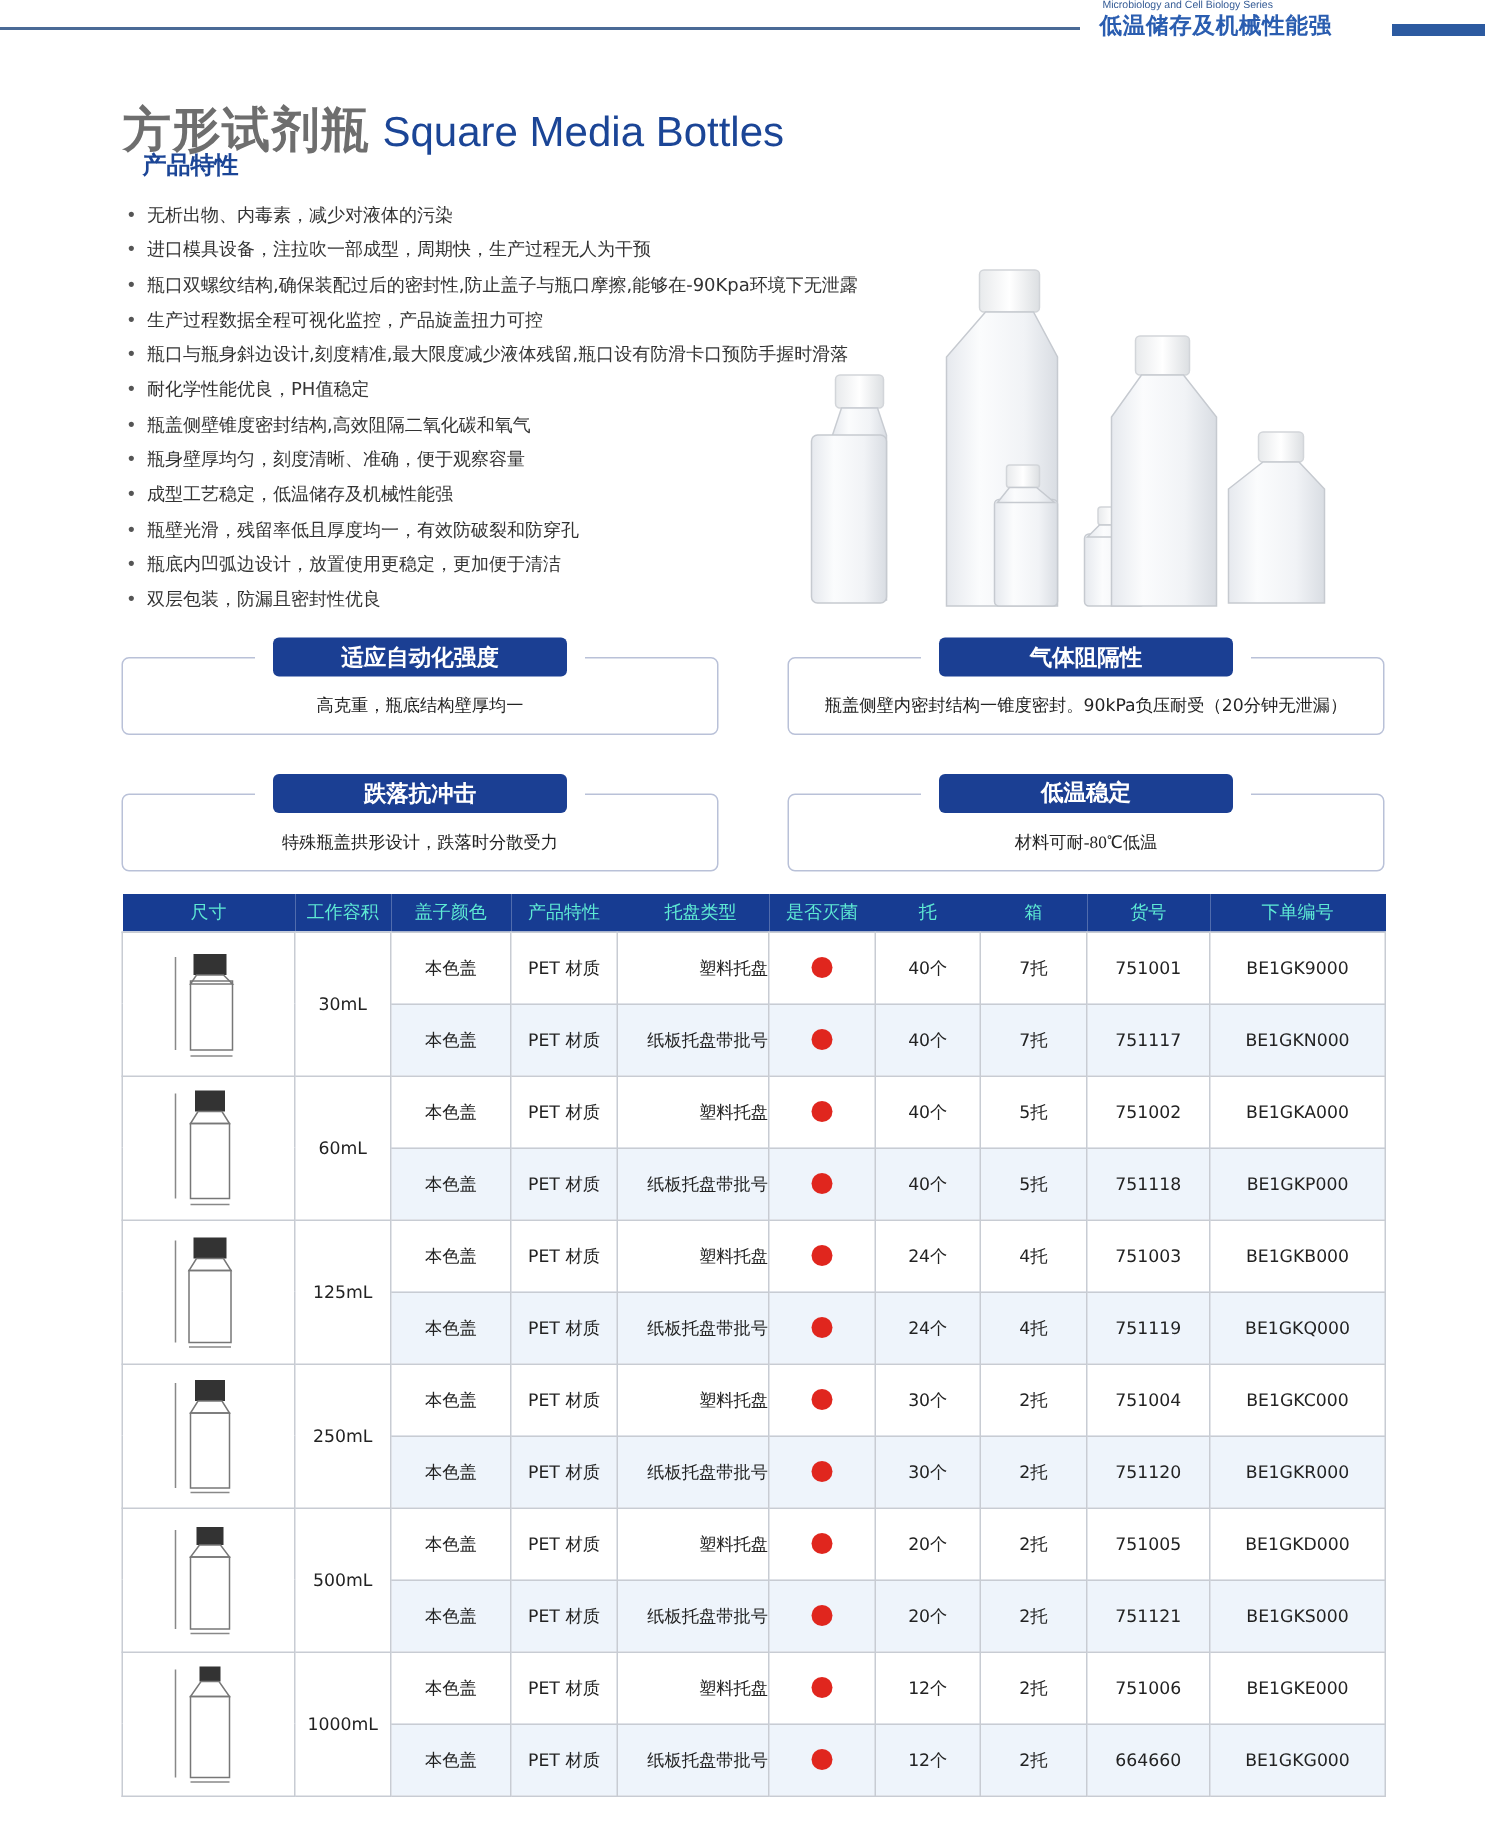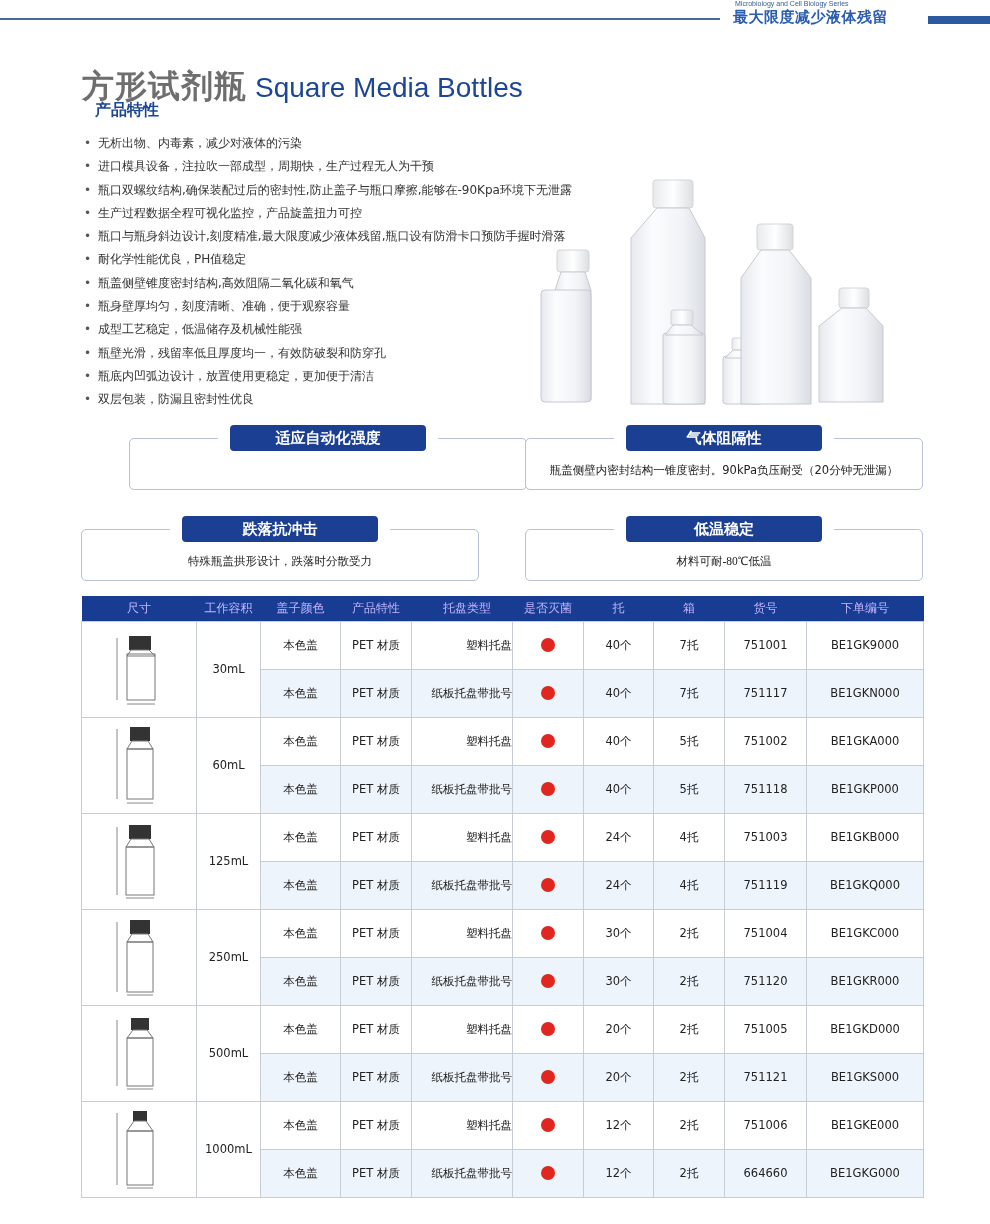--- a/index.html
+++ b/index.html
@@ -27,34 +27,34 @@
   .photo { position: absolute; left: 535px; top: 178px; width: 360px; height: 230px; }
 
   
   .callout { position: absolute; width: 398px; height: 52px; border: 1px solid #b9c1d8; border-radius: 5px; background: #fff; }
   .callout .tab { position: absolute; top: -14px; left: 50%; transform: translateX(-50%); width: 196px; height: 26px; background: #1b3f93; border-radius: 4px; color: #fff; font-size: 15px; font-weight: bold; text-align: center; line-height: 26px; }
   .callout .mask { position: absolute; top: -3px; left: 50%; transform: translateX(-50%); width: 220px; height: 6px; background: #fff; }
   .callout .desc { position: absolute; left: 0; right: 0; top: 24px; text-align: center; font-size: 11.5px; color: #222; }
 
   
   .spec-table { position: absolute; left: 81px; top: 596px; width: 842px; border-collapse: collapse; table-layout: fixed; }
-  .spec-table th { background: #173c92; color: #c4b5fd; font-weight: normal; font-size: 12px; height: 25px; text-align: center; }
+  .spec-table th { background: #173c92; color: #5eead4; font-weight: normal; font-size: 12px; height: 25px; text-align: center; }
   .spec-table td { border: 1px solid #c8ccd3; font-size: 11.5px; color: #222; text-align: center; height: 48px; }
   .spec-table tr.alt td.sub { background: #eef4fb; }
   .spec-table td.left { text-align: right; padding-left: 10px; }
   .spec-table td.sizecell, .spec-table td.volcell { background: #fff; }
   .red-dot { display: inline-block; width: 14px; height: 14px; border-radius: 50%; background: #e0261e; vertical-align: middle; }
   .diagram { display: block; margin: 0 auto; }
 </style>
 </head>
 <body>
 
 <div class="top-line"></div>
 <div class="series-en">Microbiology and Cell Biology Series</div>
-<div class="series-cn">最大限度减少液体残留</div>
+<div class="series-cn">低温储存及机械性能强</div>
 <div class="top-bar"></div>
 
 <div class="title">
   <span class="title-cn">方形试剂瓶</span>
   <span class="title-en">Square Media Bottles</span>
 </div>
 
 <div class="features-heading">产品特性</div>
 
 <ul class="features">
@@ -138,23 +138,24 @@
   <rect x="188" y="178" width="40" height="48" rx="3" fill="url(#glass)" stroke="#c6cad0"></rect>
   <path d="M198 172 L214 172 L226 180 L190 180 Z" fill="url(#glass)" stroke="#c6cad0"></path>
 
   <rect x="222" y="46" width="36" height="26" rx="3" fill="url(#cap)" stroke="#d2d5d9"></rect>
   <path d="M226 72 L254 72 L276 100 L276 226 L206 226 L206 100 Z" fill="url(#glass)" stroke="#c6cad0"></path>
 
   <rect x="304" y="110" width="30" height="20" rx="3" fill="url(#cap)" stroke="#d2d5d9"></rect>
   <path d="M307 130 L331 130 L348 148 L348 224 L284 224 L284 148 Z" fill="url(#glass)" stroke="#c6cad0"></path>
 </svg>
 
-<div class="callout" style="left:81px; top:438px;margin-left:48px;">
+<div class="callout" style="left:81px; top:438px;">
   <div class="mask"></div>
   <div class="tab">适应自动化强度</div>
+  <div class="desc">高克重，瓶底结构壁厚均一</div>
 </div>
 <div class="callout" style="left:525px; top:438px;">
   <div class="mask"></div>
   <div class="tab">气体阻隔性</div>
   <div class="desc">瓶盖侧壁内密封结构一锥度密封。90kPa负压耐受（20分钟无泄漏）</div>
 </div>
 <div class="callout" style="left:81px; top:529px;">
   <div class="mask"></div>
   <div class="tab">跌落抗冲击</div>
   <div class="desc">特殊瓶盖拱形设计，跌落时分散受力</div>

